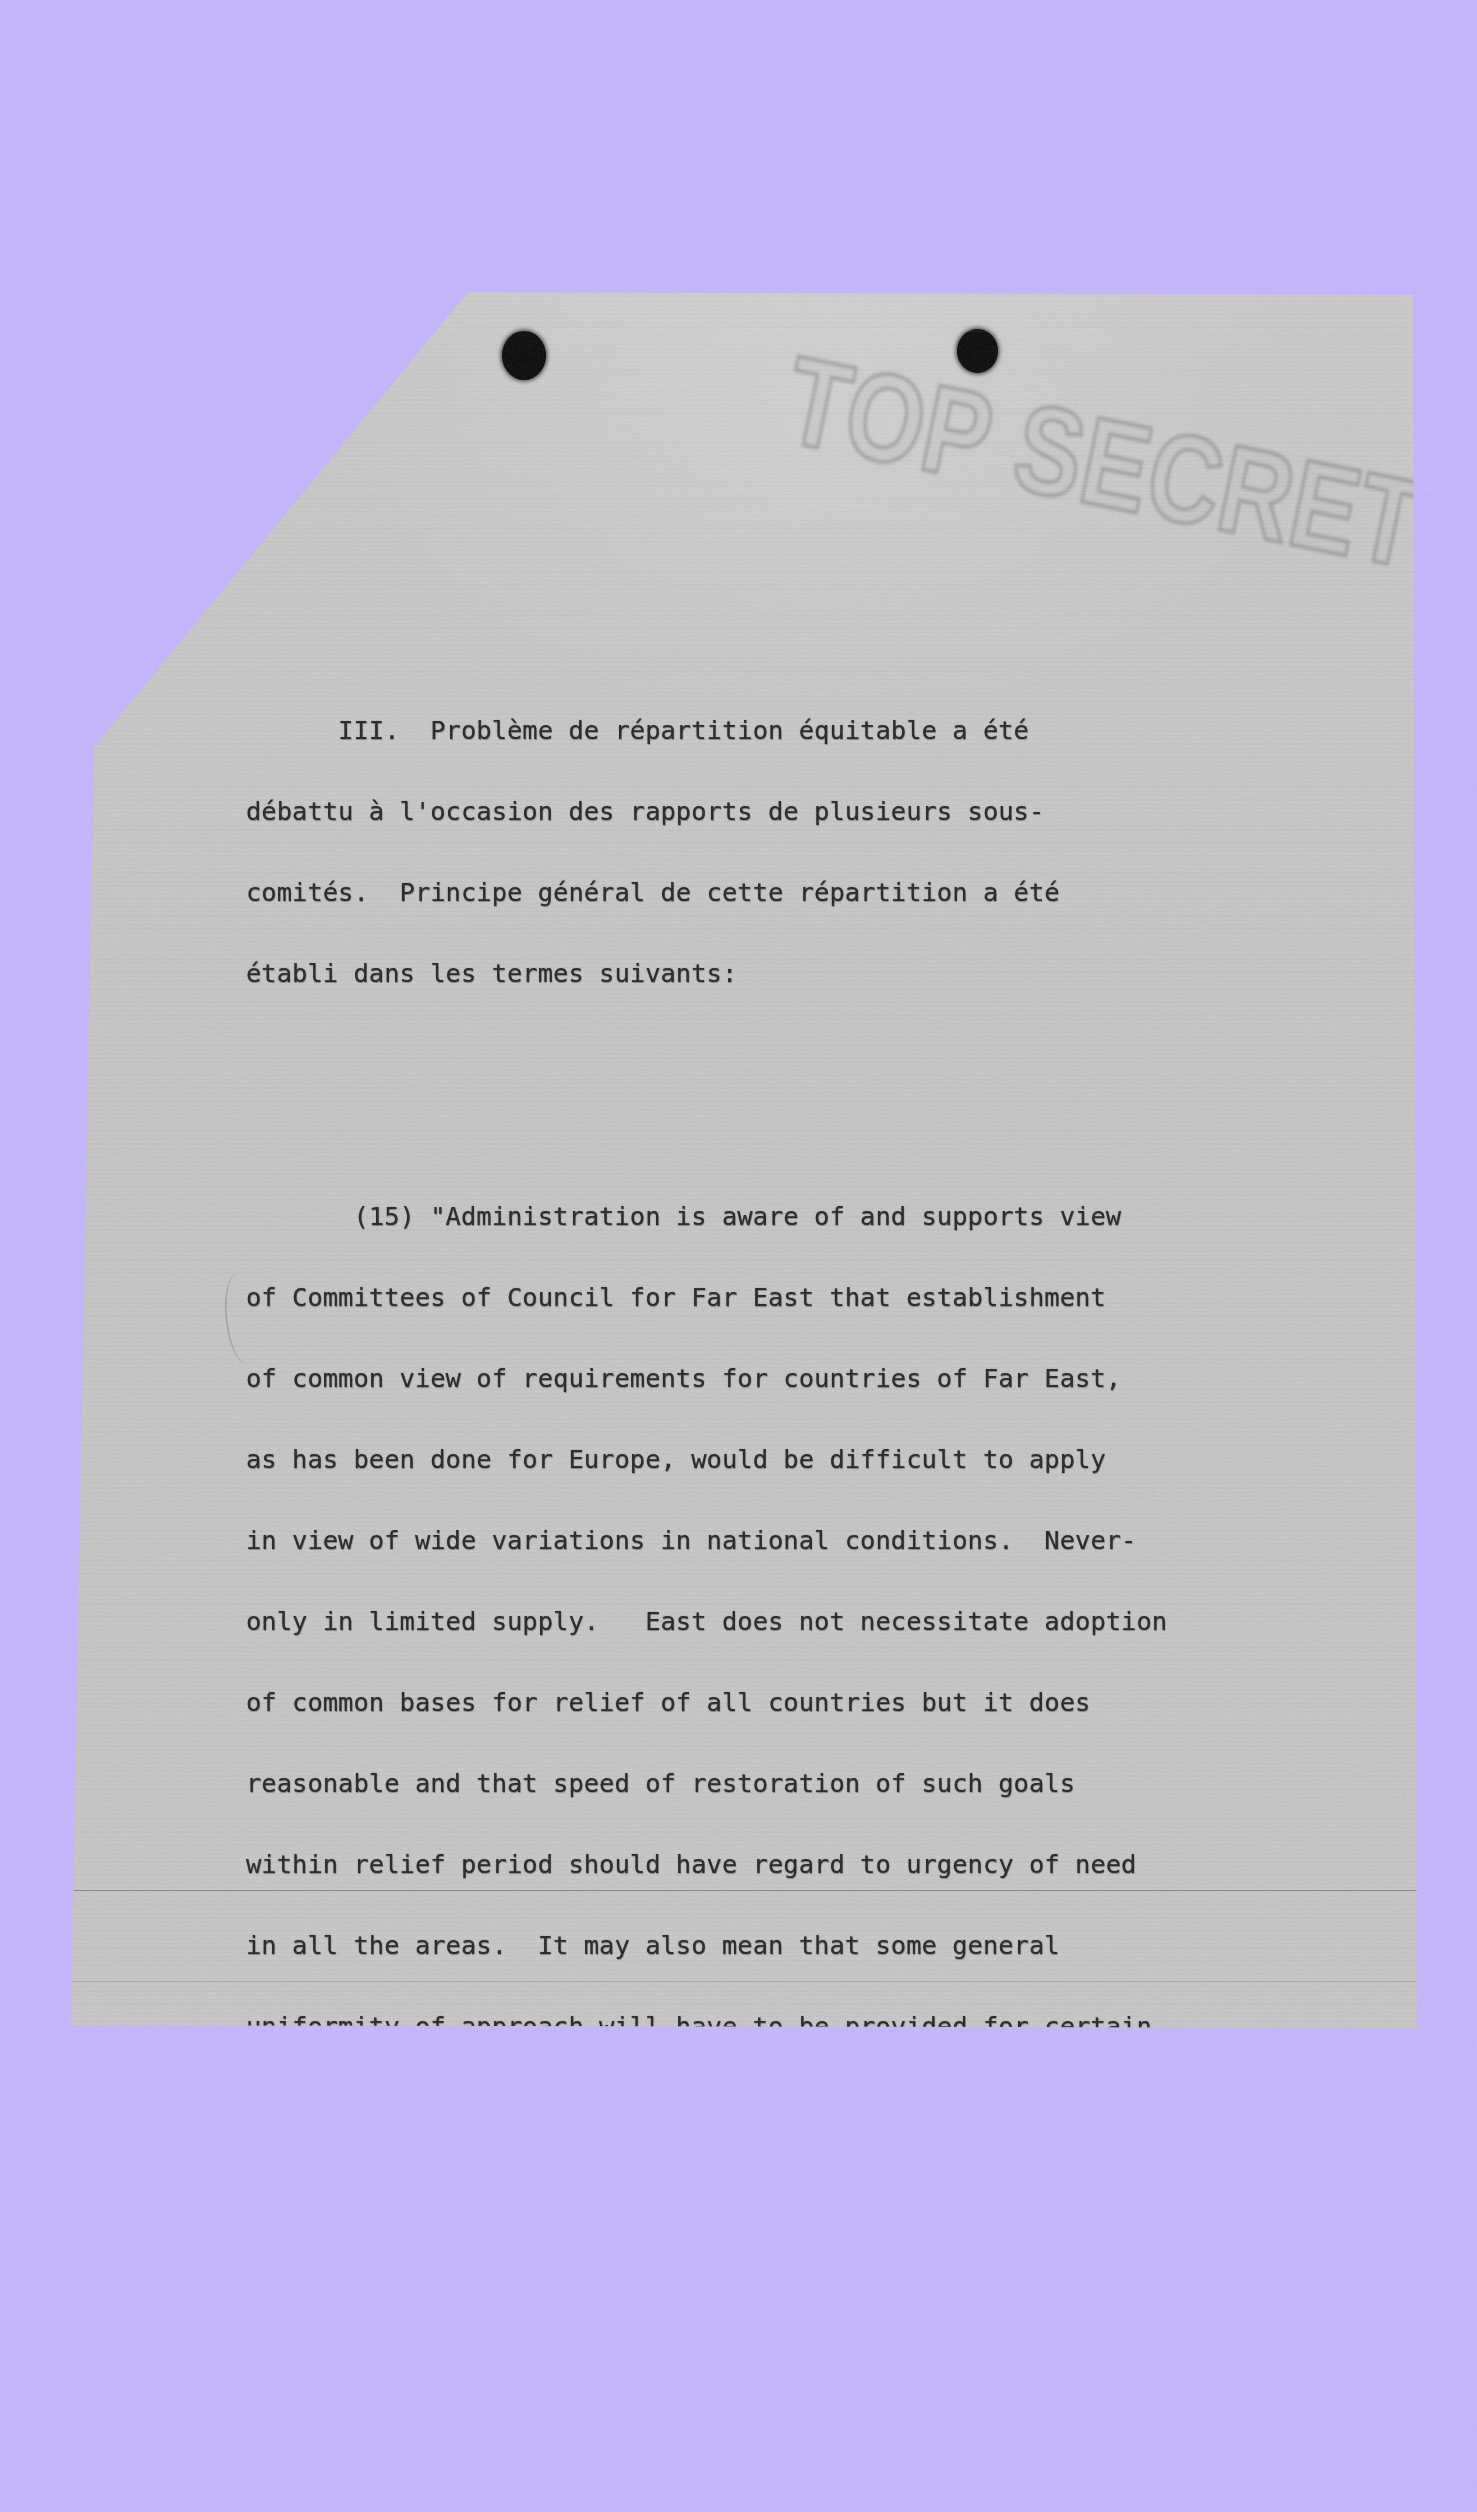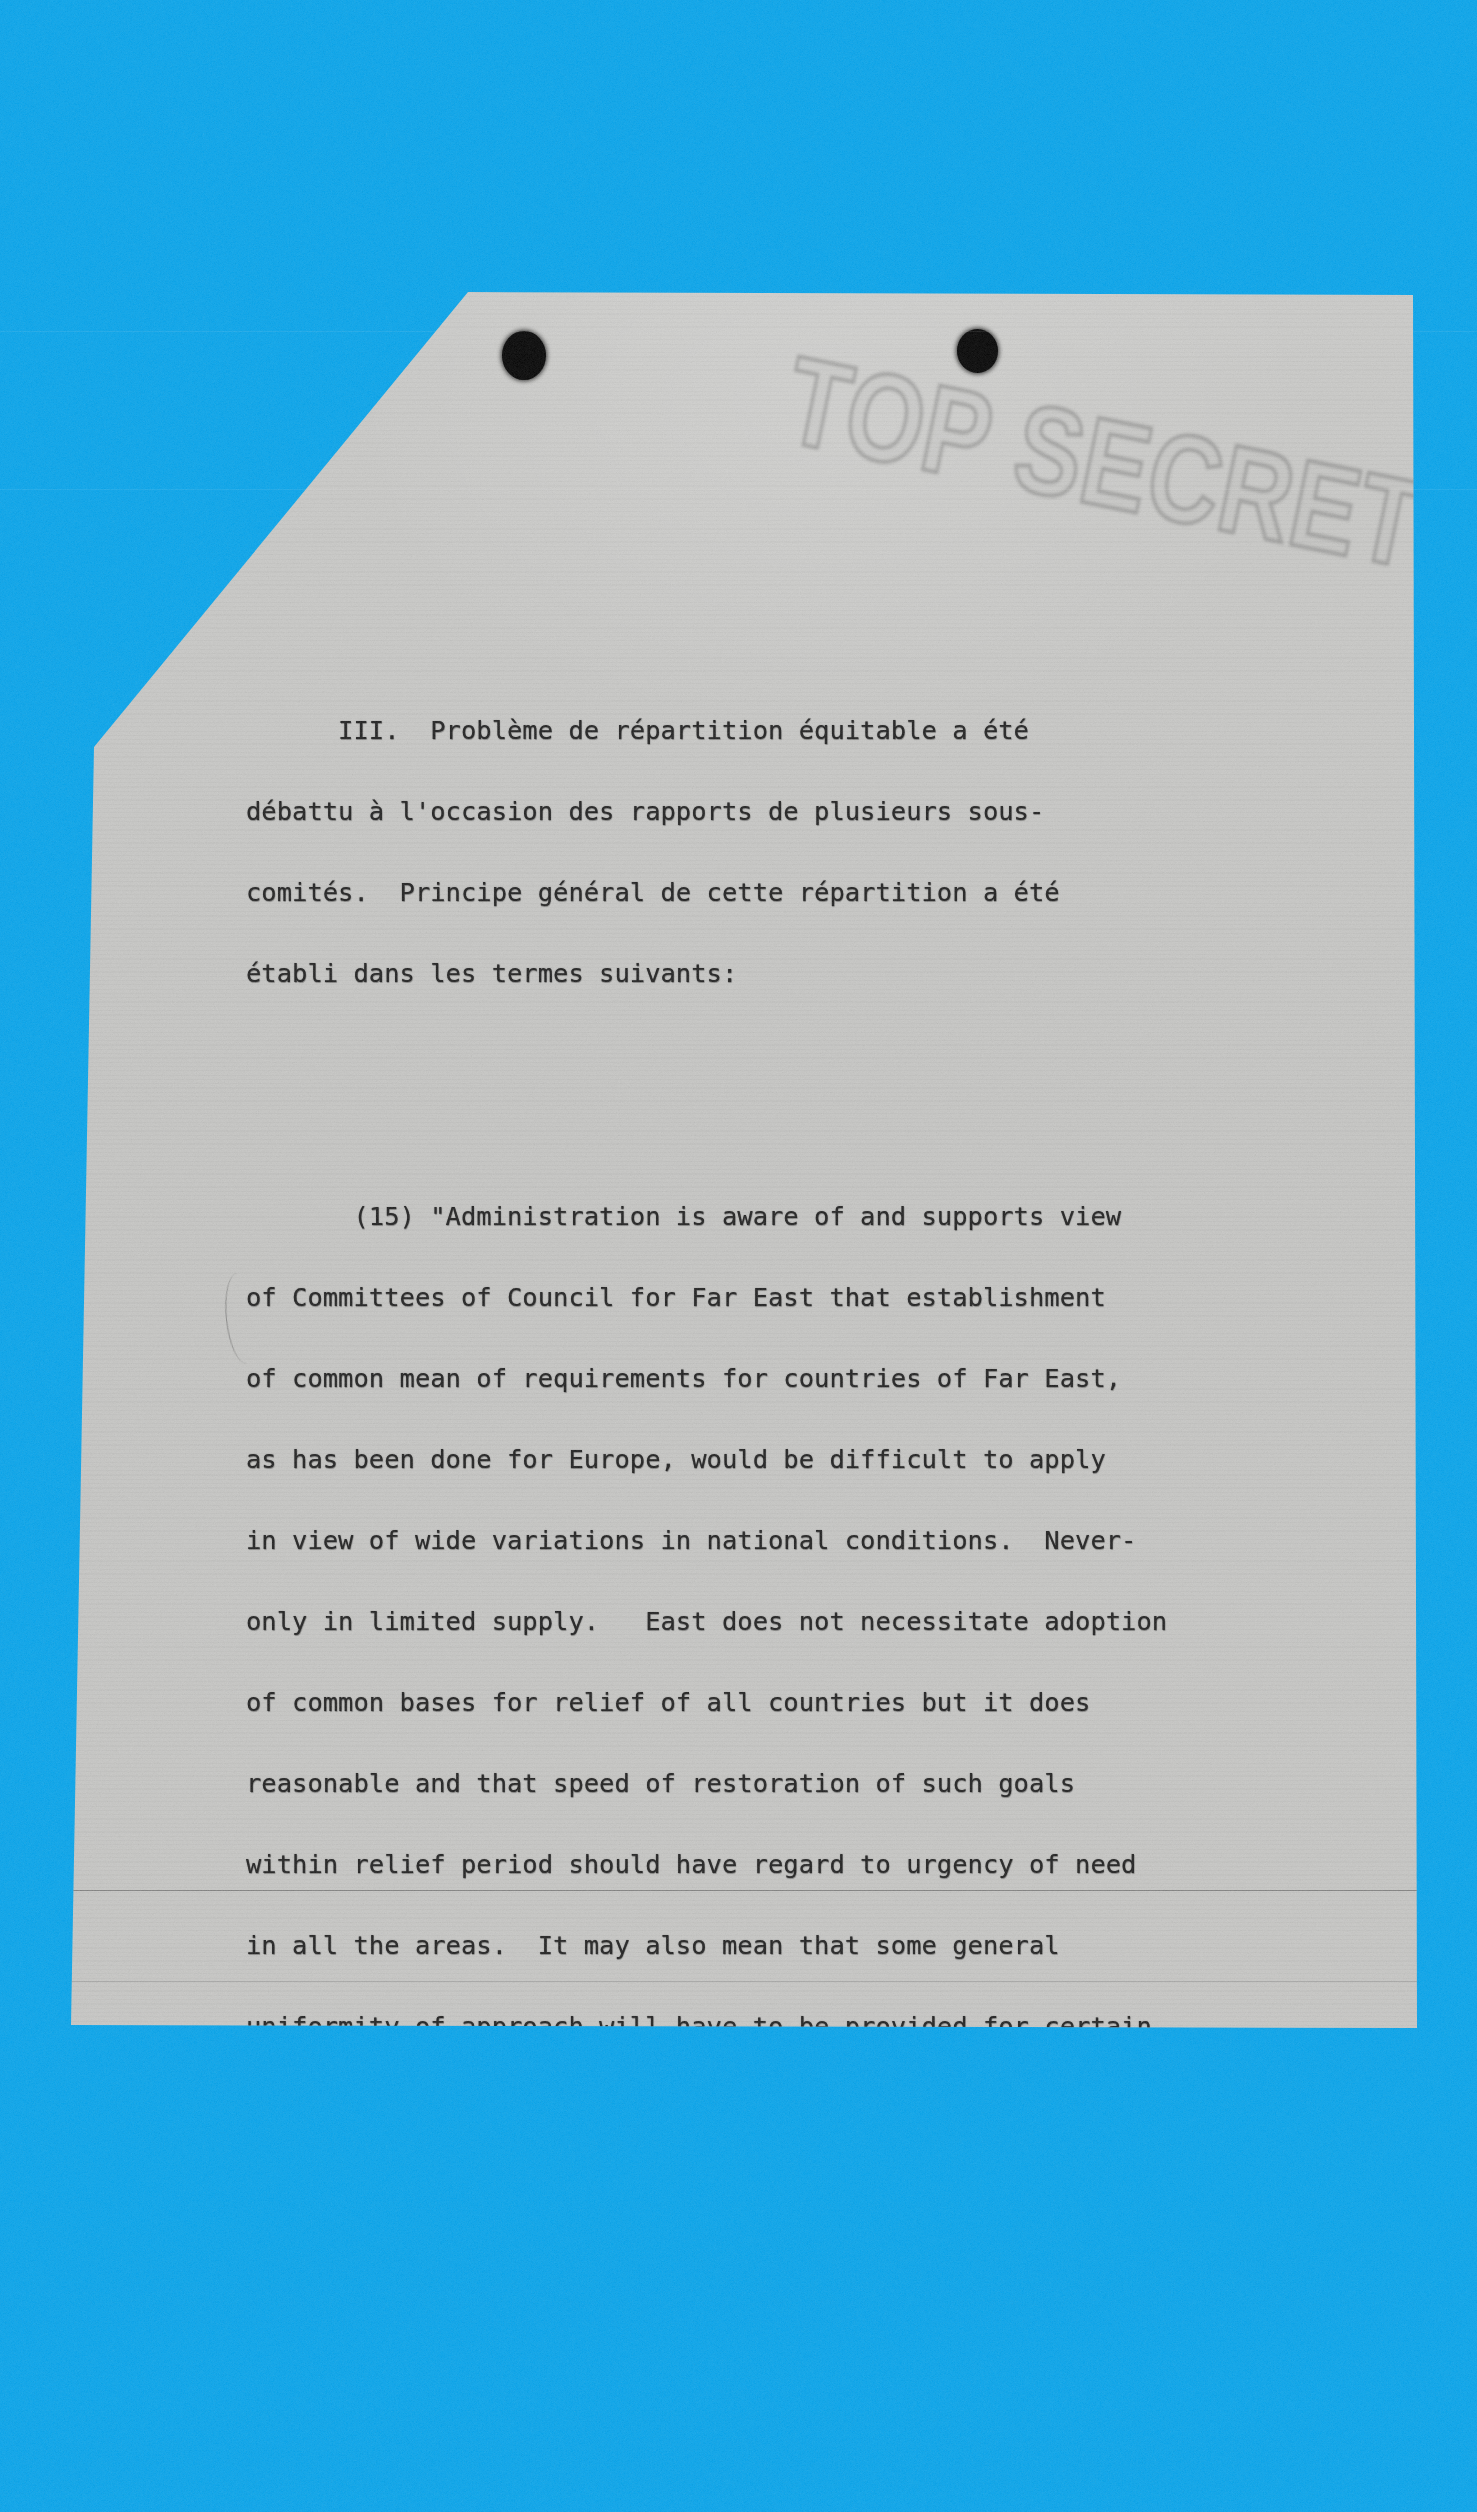--- a/index.html
+++ b/index.html
@@ -1,16 +1,16 @@
 <!DOCTYPE html>
 <html style="font-size:9.7px"><head>
 <meta charset="utf-8">
 <style>
   html,body{margin:0;padding:0;background:#070707;}
-  .page{position:relative;width:1477px;height:2512px;background:#0ea5e9;overflow:hidden;
+  .page{position:relative;width:1477px;height:2512px;background:#c4b5fd;overflow:hidden;
         font-family:"DejaVu Sans Mono", monospace;}
   
   .paper{position:absolute;inset:0;
     clip-path:polygon(468px 292px, 1413px 295px, 1417px 2028px, 71px 2025px, 94px 747px);
     background:
       radial-gradient(790px 547px at 56% 16%, rgba(255,255,255,0.12), rgba(255,255,255,0) 62%),
       repeating-linear-gradient(0deg, rgba(0,0,0,0.018) 0 1.2px, rgba(0,0,0,0) 1.2px 4.3px),
       linear-gradient(180deg,#d0d0ce 0%, #c9c9c7 15%, #c5c5c3 45%, #c6c6c4 78%, #cac9c7 100%);
   }
   
@@ -67,21 +67,21 @@
       <div class="block">
         <div class="line">      III.  Problème de répartition équitable a été</div>
         <div class="line">débattu à l'occasion des rapports de plusieurs sous-</div>
         <div class="line">comités.  Principe général de cette répartition a été</div>
         <div class="line">établi dans les termes suivants:</div>
       </div>
 
       <div class="block">
         <div class="line">       (15) "Administration is aware of and supports view</div>
         <div class="line">of Committees of Council for Far East that establishment</div>
-        <div class="line">of common mean of requirements for countries of Far East,</div>
+        <div class="line">of common view of requirements for countries of Far East,</div>
         <div class="line">as has been done for Europe, would be difficult to apply</div>
         <div class="line">in view of wide variations in national conditions.  Never-</div>
         <div class="line">only in limited supply.   East does not necessitate adoption</div>
         <div class="line">of common bases for relief of all countries but it does</div>
         <div class="line">reasonable and that speed of restoration of such goals</div>
         <div class="line">within relief period should have regard to urgency of need</div>
         <div class="line">in all the areas.  It may also mean that some general</div>
         <div class="line">uniformity of approach will have to be provided for certain</div>
         <div class="line">classes of supplies.  For foodstuffs for example, standards</div>
         <div class="line">of nutritional needs applicable to particular areas may have</div>

